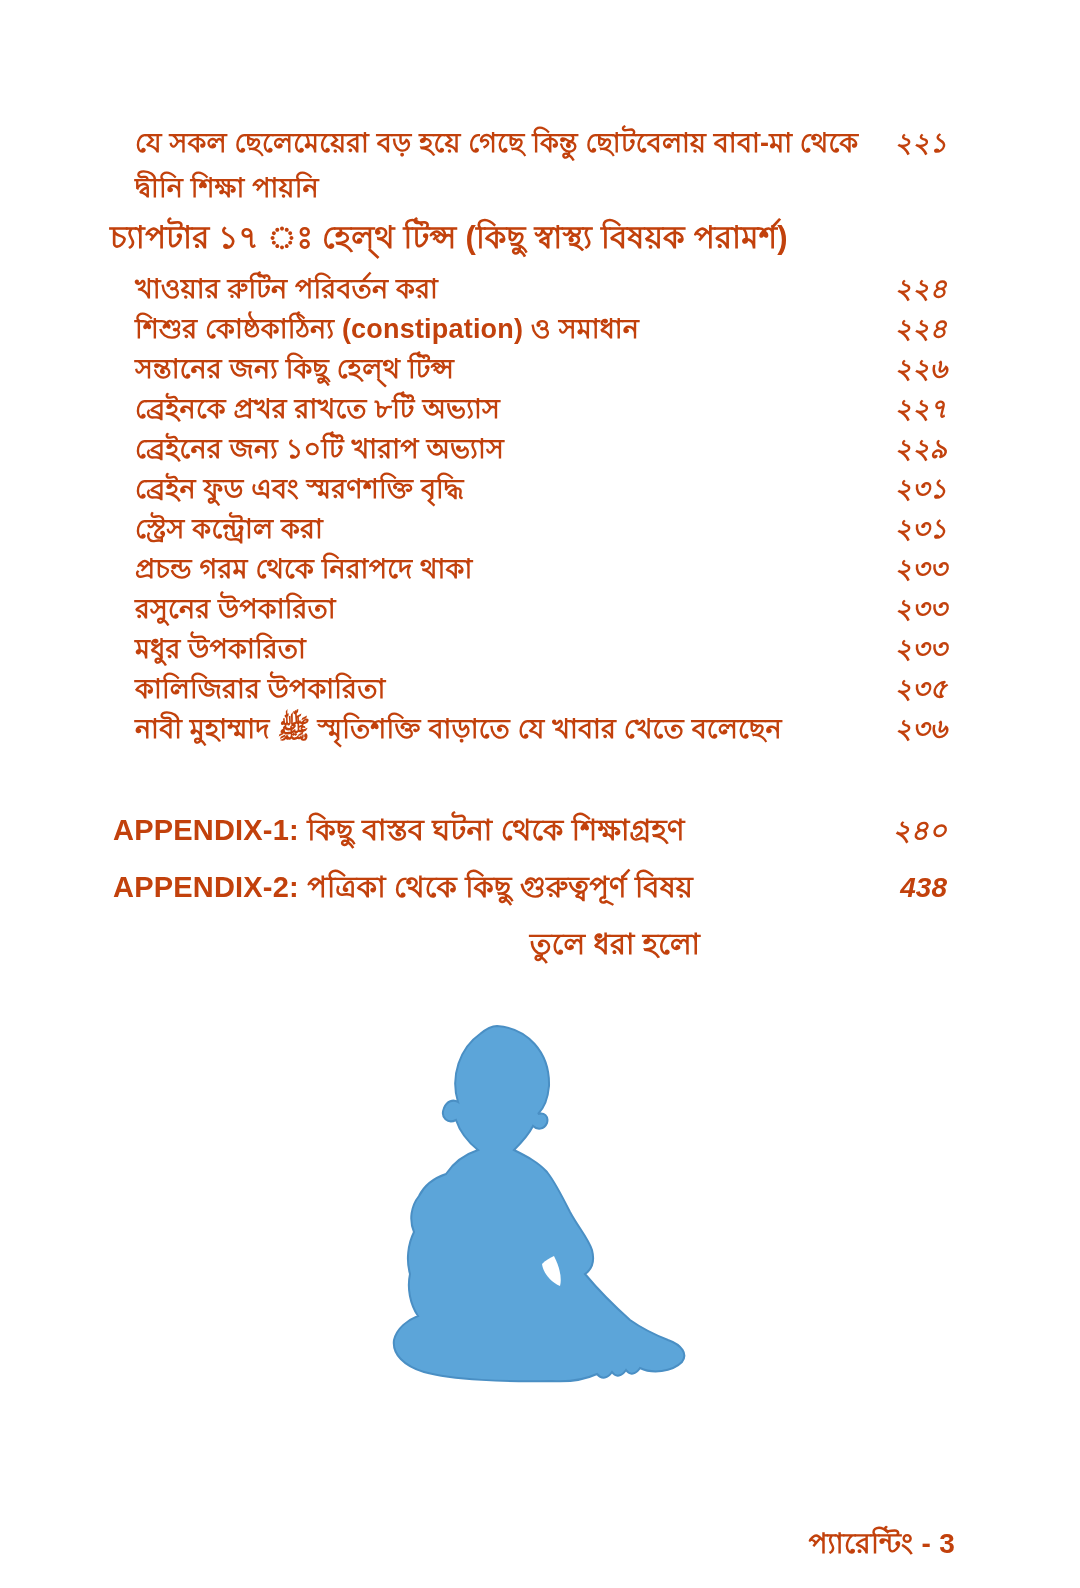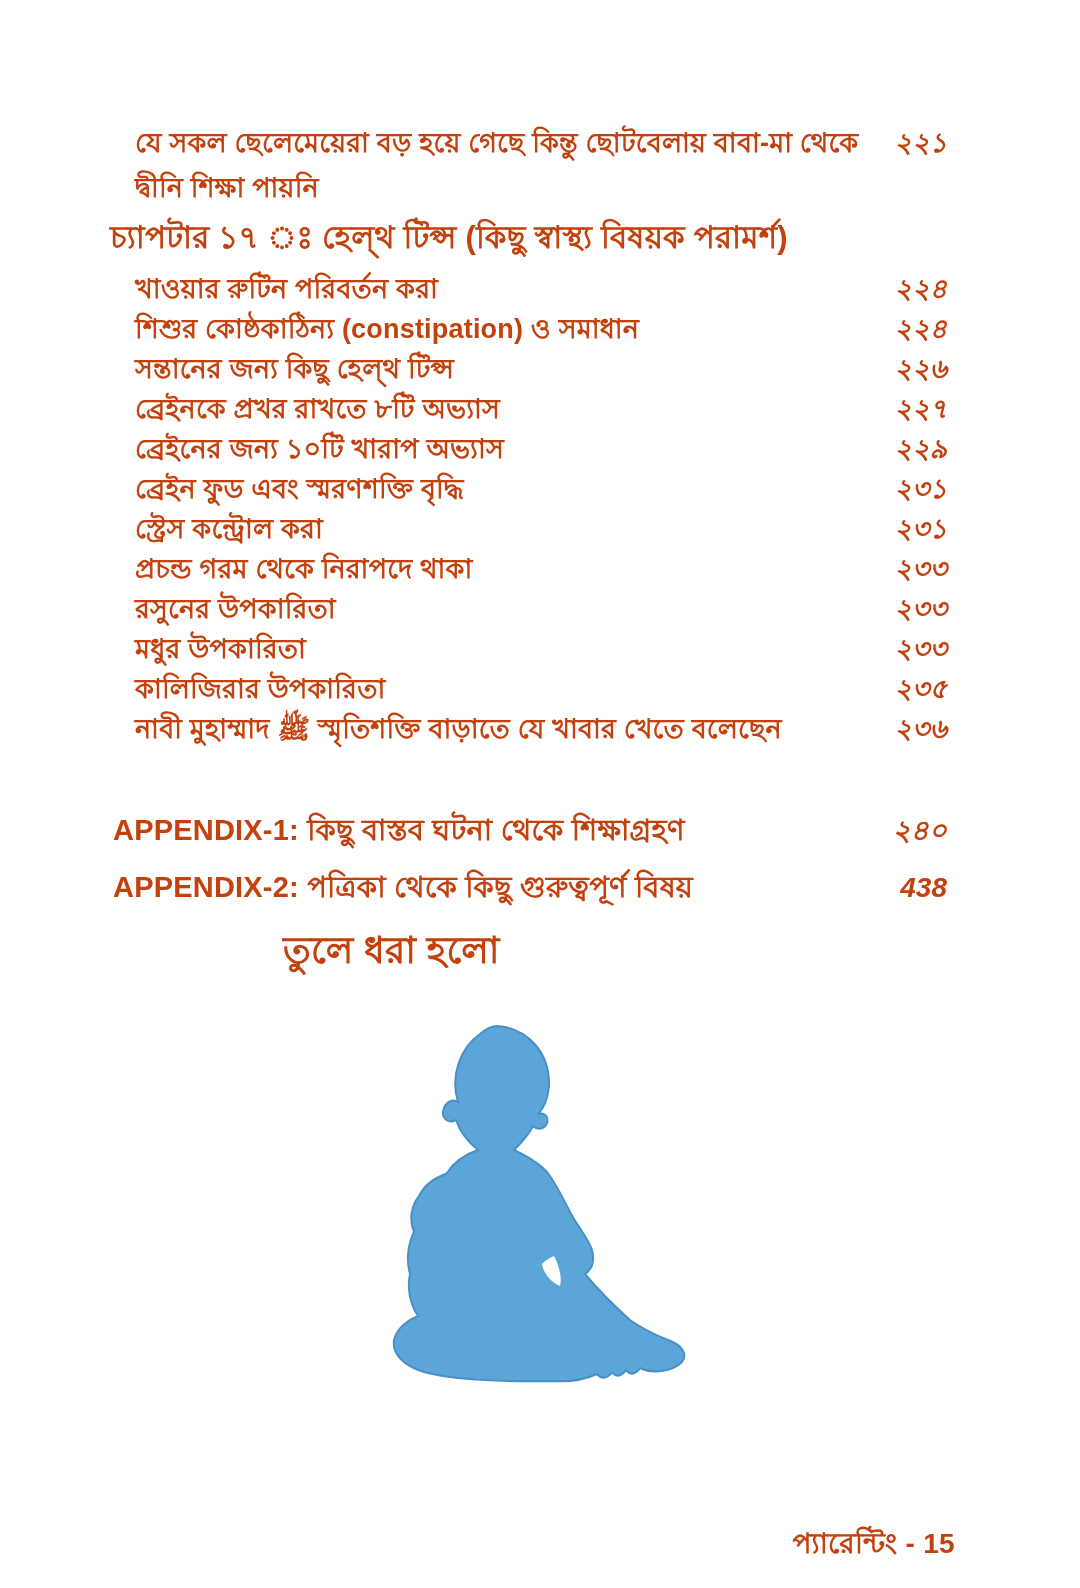--- a/index.html
+++ b/index.html
@@ -21,22 +21,22 @@
     margin:4px 0 8px -25px;
     font-size:31px; font-weight:700; letter-spacing:.2px;
   }
   .entry { height:40px;align-items:flex-end; }
   .entry .title { font-size:27px; font-weight:600; letter-spacing:.2px; }
   .appendix-block { margin-top:54px; margin-left:-22px; }
   .appendix { margin-bottom:8px; }
   .appendix .title { font-size:29px; font-weight:700; letter-spacing:.2px; }
   .appendix .pagenum { font-size:28px; }
   .appendix-cont {
-    font-size:37px; font-weight:700; letter-spacing:.2px;
-    padding-left:170px; margin-top:2px;
+    font-size:29px; font-weight:700; letter-spacing:.2px;
+    padding-left:170px; margin-top:2px;text-align:center;
   }
   .baby-svg { position:absolute; left:392px; top:1024px; }
   .page-footer {
     position:absolute; top:1522px; right:125px;
     font-size:28px; font-weight:600; letter-spacing:.3px;
   }
 </style>
 </head>
 <body>
 
@@ -150,15 +150,15 @@
       C 94 5 99 2 105 2
       Z"></path>
     <path fill="#ffffff" stroke="none" d="
       M 162 232
       C 168 244 170 254 168 262
       C 158 258 151 248 150 240
       C 154 236 158 234 162 232
       Z"></path>
   </svg>
 
-  <div class="page-footer">প্যারেন্টিং - 15</div>
+  <div class="page-footer">প্যারেন্টিং - 3</div>
 
 </div>
 
 </body></html>

